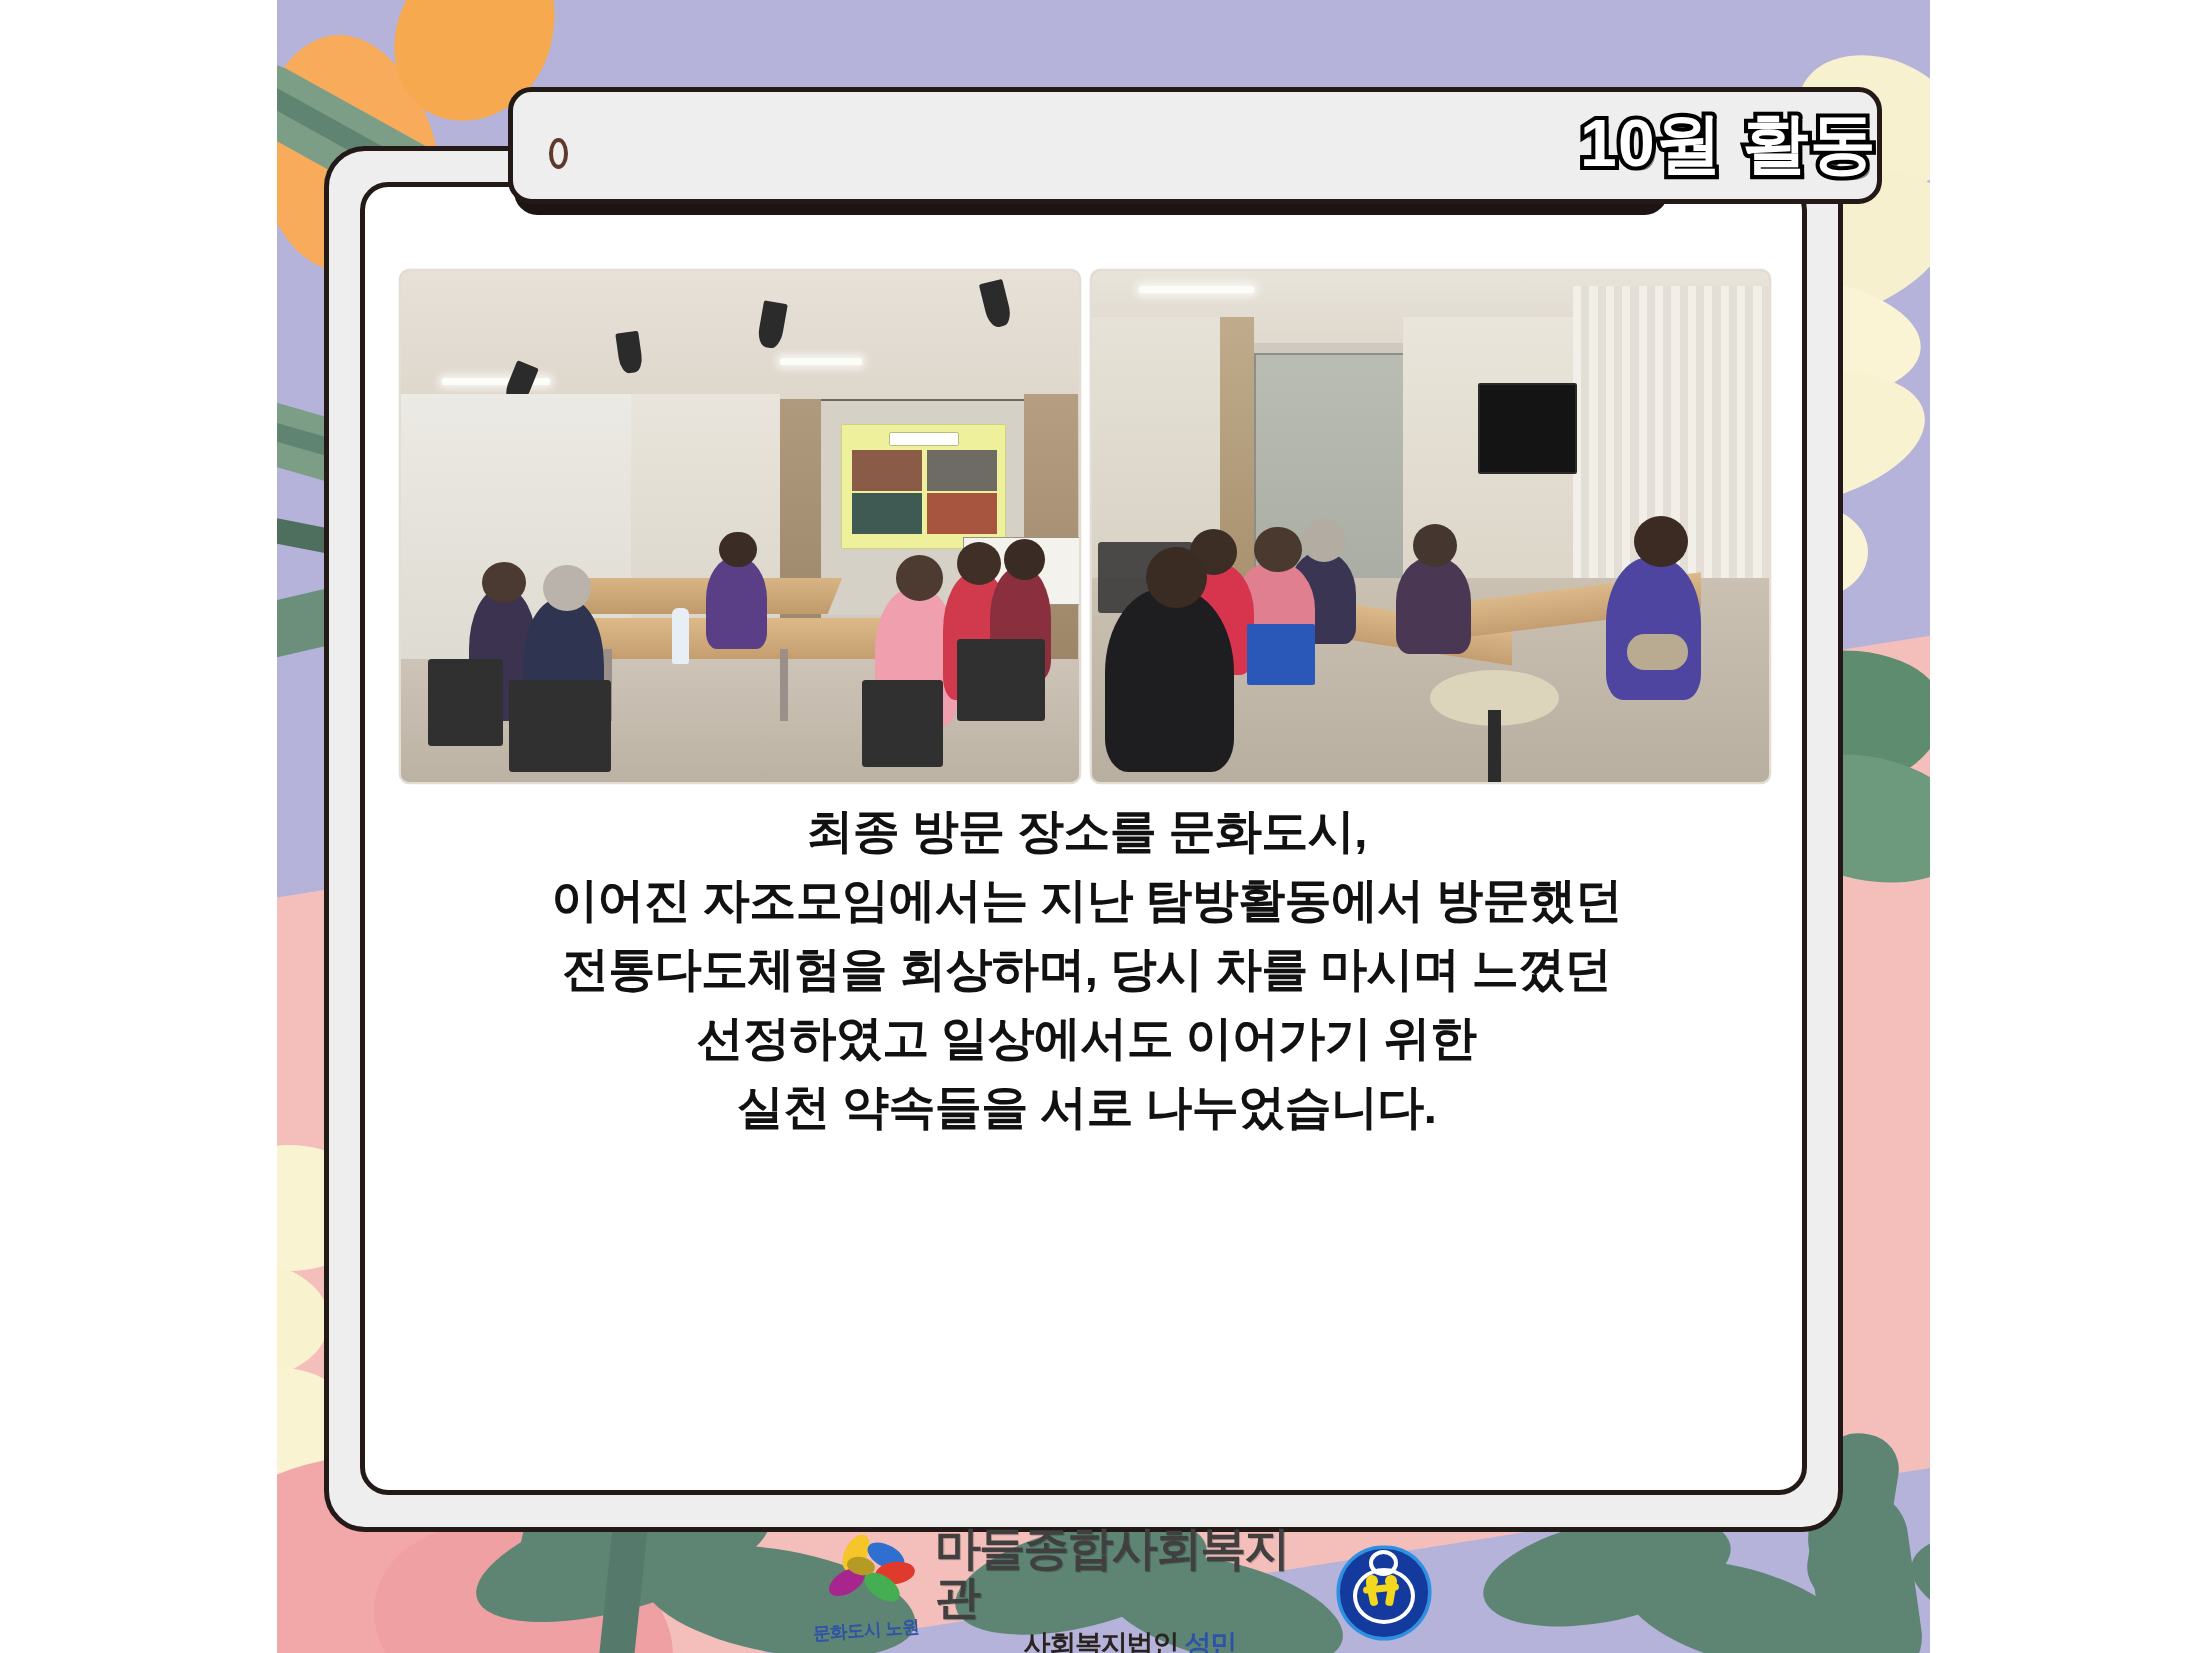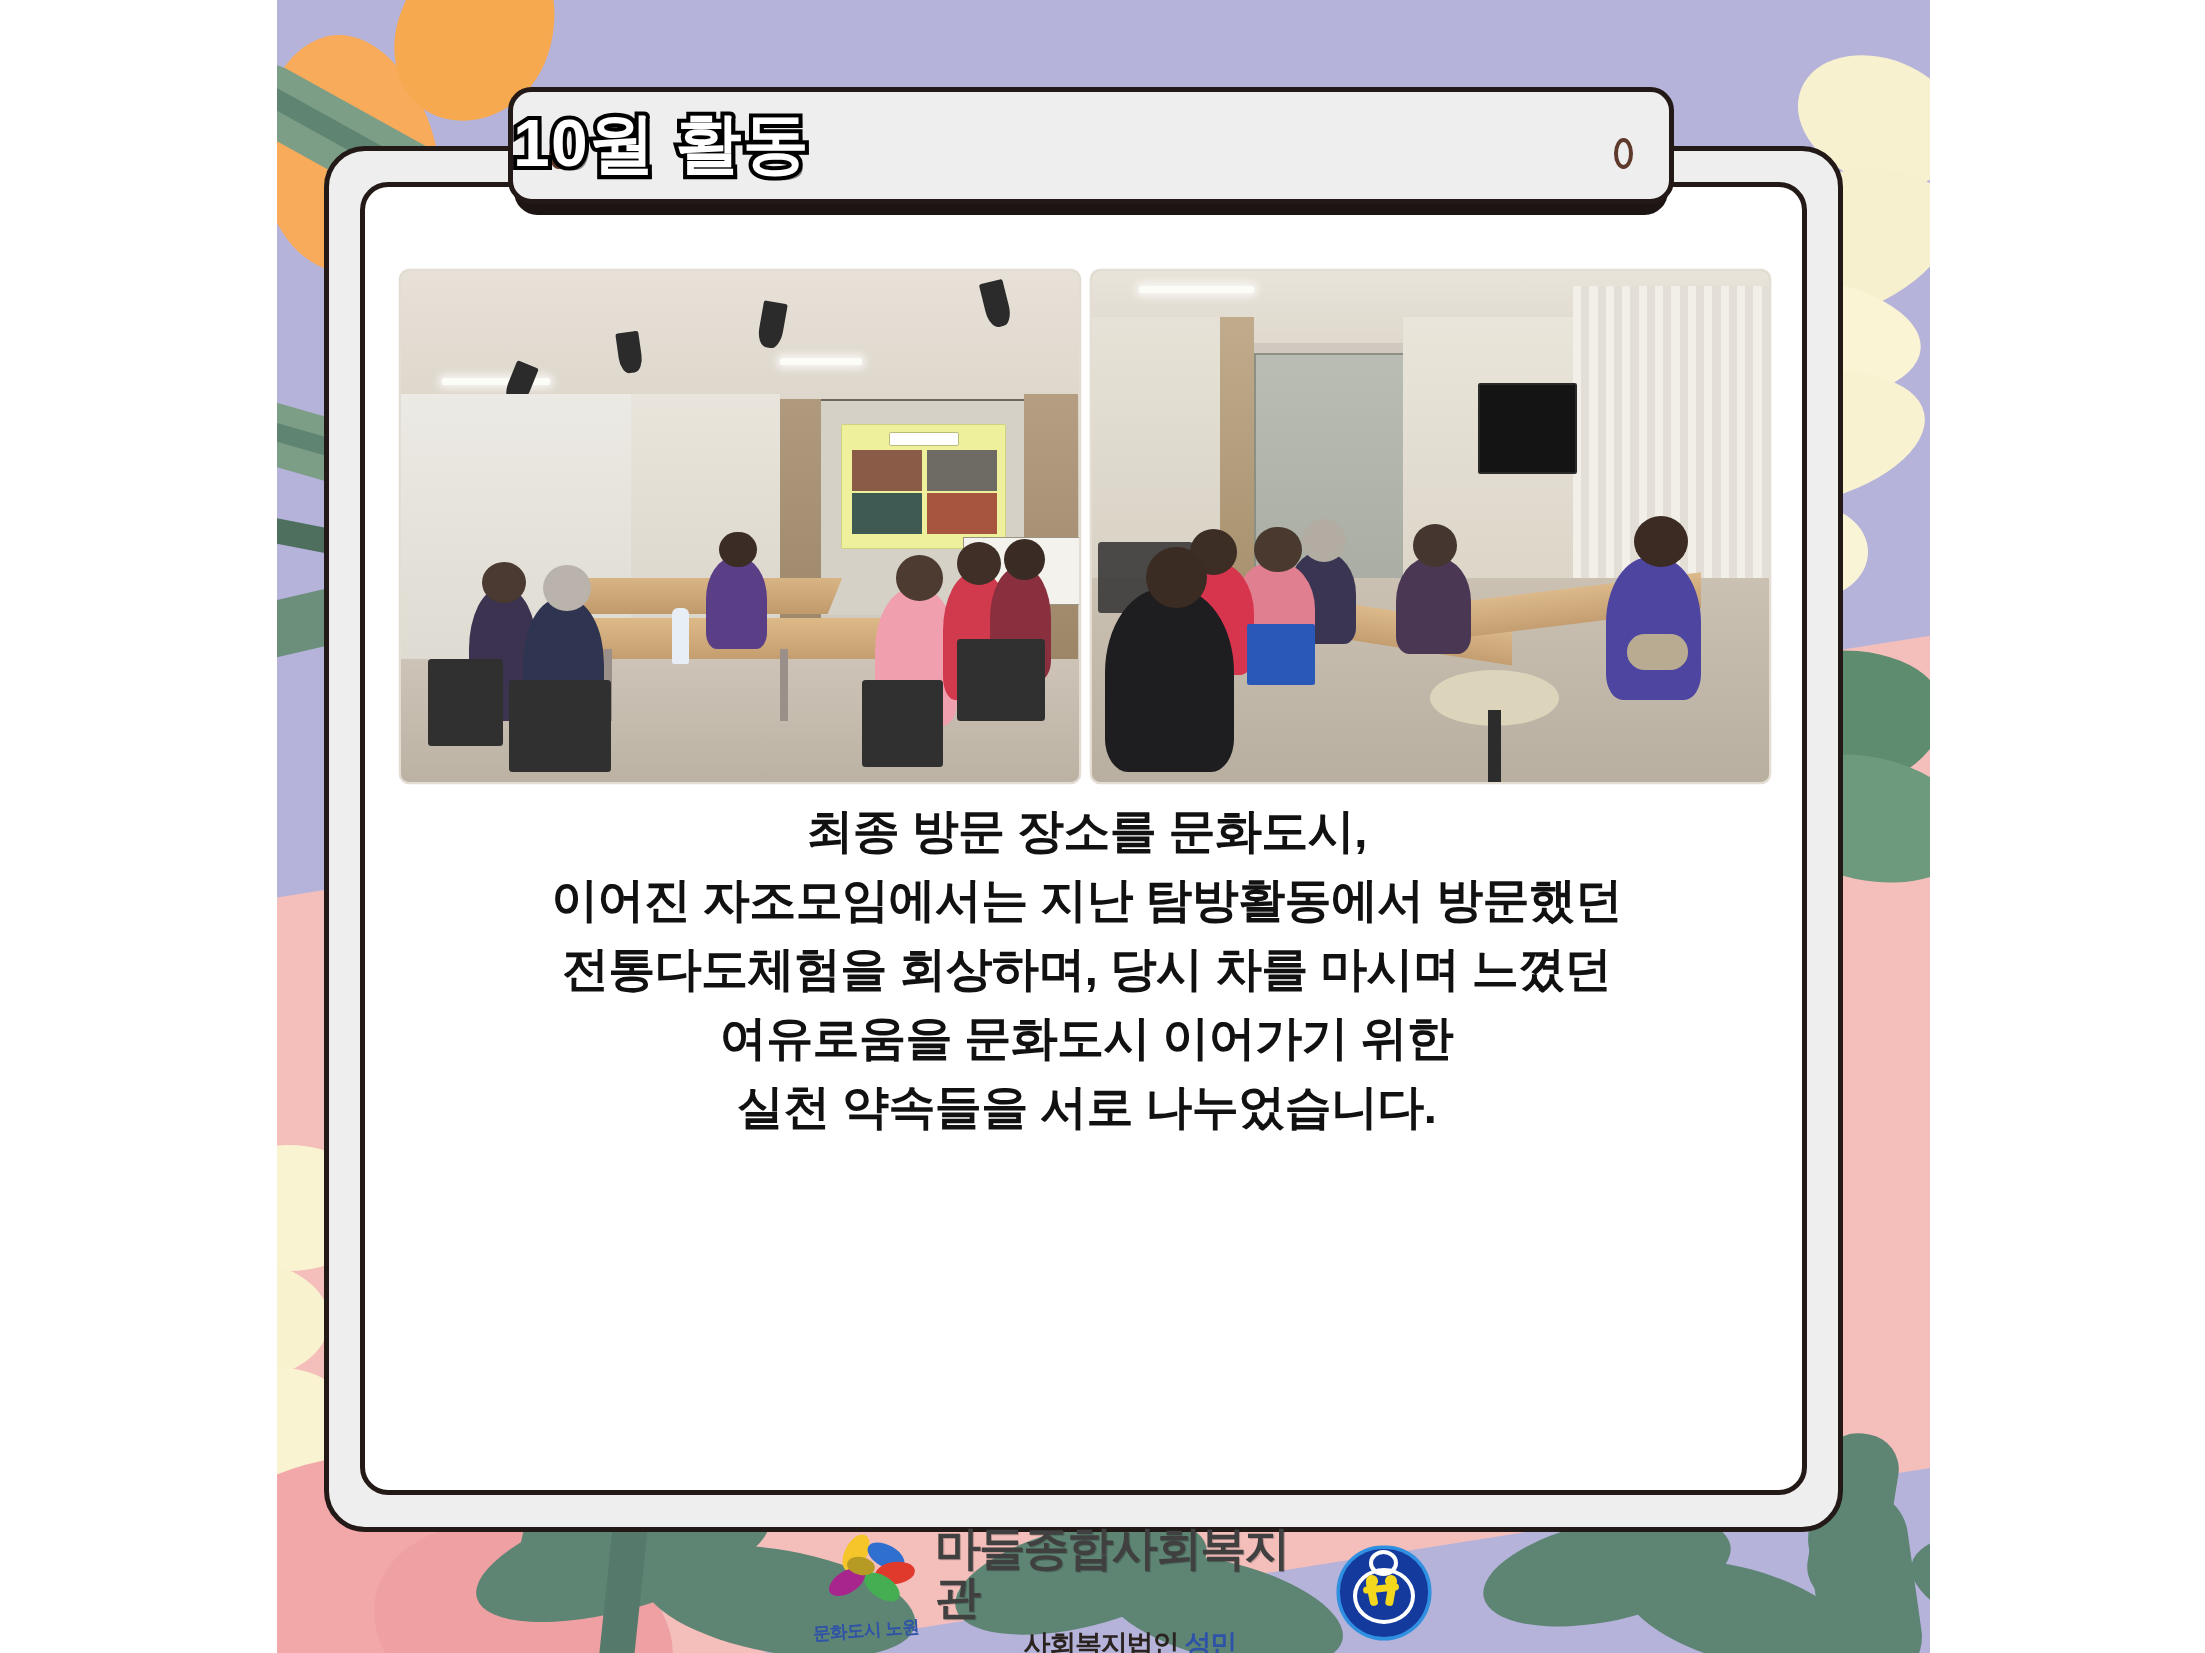--- a/index.html
+++ b/index.html
@@ -122,24 +122,24 @@
   
   .tab{
     position:absolute;left:508px;top:87px;width:1166px;height:127px;
     z-index:9;
   }
   .tab-shadow{
     position:absolute;left:5.9px;top:10.6px;width:1154px;height:117px;
     background:#1d1513;border-radius:23.5px;
   }
   .tab-body{
-    position:absolute;left:0;top:0;width:1166px;height:117px;
+    position:absolute;left:0;top:0;width:1374px;height:117px;
     background:#eeeeee;border:5.3px solid #231a18;border-radius:23.5px;
     box-sizing:border-box;
-    display:flex;align-items:center;justify-content:flex-start;
+    display:flex;align-items:center;justify-content:flex-end;
   }
   .tab-hole{
     position:absolute;top:46px;width:19px;height:30.5px;
     border:4.7px solid #5e3a2c;border-radius:50%;box-sizing:border-box;
   }
   .tab-hole.left{left:36px;}
   .tab-hole.right{right:36px;}
   .tab-title{
     font-family:"Liberation Sans", sans-serif;
     font-size:66px;font-weight:bold;letter-spacing:1.2px;
@@ -450,21 +450,21 @@
       <div class="head p2-a-h"></div>
       <div class="p2-bag"></div>
       <div class="p2-bag2"></div>
     </div>
   </div>
 
   <div class="body-text">
       <span class="ln"><span>최종 방문 장소를 문화도시,</span></span>
       <span class="ln"><span>이어진 자조모임에서는 지난 탐방활동에서 방문했던</span></span>
       <span class="ln"><span>전통다도체험을 회상하며, 당시 차를 마시며 느꼈던</span></span>
-      <span class="ln"><span>여유로움을 문화도시 이어가기 위한</span></span>
+      <span class="ln"><span>선정하였고 일상에서도 이어가기 위한</span></span>
       <span class="ln"><span>실천 약속들을 서로 나누었습니다.</span></span>
     </div>
 
   <div class="footer">
     <div class="nowon">
       <div class="nowon-mark">
         <span class="blade bl-yellow"></span>
         <span class="blade bl-blue"></span>
         <span class="blade bl-red"></span>
         <span class="blade bl-green"></span>

